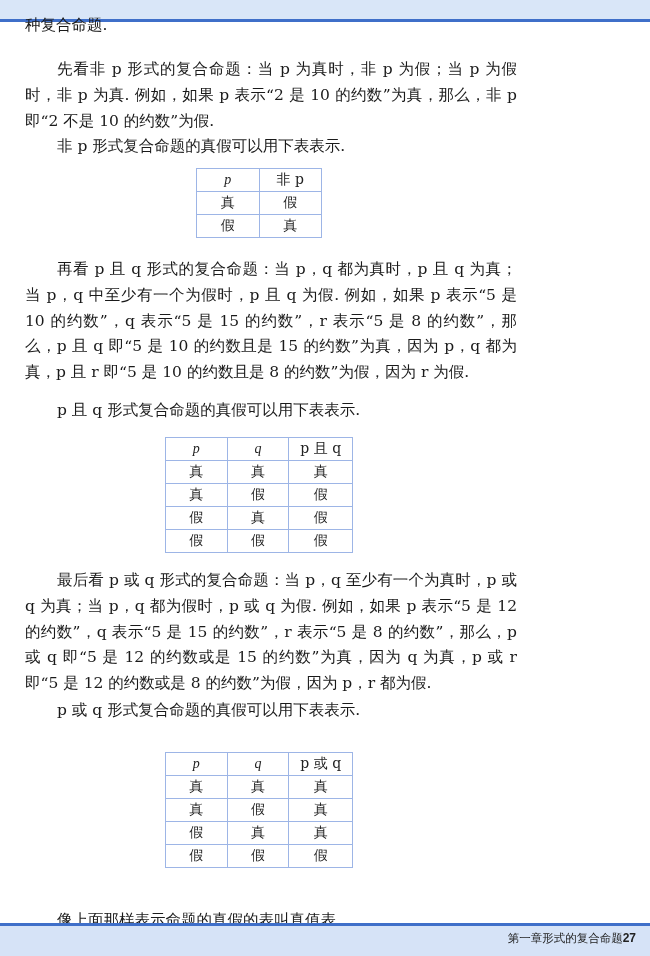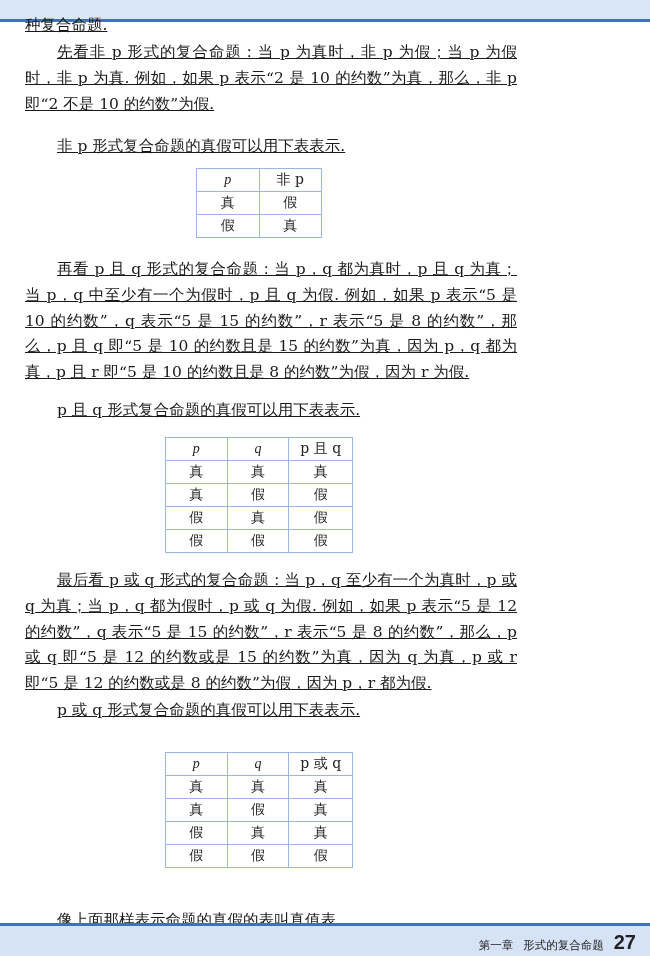--- a/index.html
+++ b/index.html
@@ -6,25 +6,25 @@
   body {
     width:650px; height:956px; position:relative; overflow:hidden;
     background:#ffffff;
     font-family: "DejaVu Serif", "Liberation Serif", serif;
     color:#1a1a1a;
   }
   .top-band { position:absolute; left:0; top:0; width:650px; height:19px; background:#d9e6f8; }
   .top-rule { position:absolute; left:0; top:19px; width:650px; height:3px; background:#3f6fc9; }
   .bottom-rule { position:absolute; left:0; top:923px; width:650px; height:3px; background:#3f6fc9; }
   .bottom-band { position:absolute; left:0; top:926px; width:650px; height:30px; background:#d6e3f7; }
-  .footer { position:absolute; right:14px; top:931px; font-family:"DejaVu Sans","Liberation Sans",sans-serif; font-size:11.5px; color:#222; display:flex; align-items:baseline; gap:10px; }
-  .footer .pno { font-size:20px; font-weight:bold; font-family:"Liberation Sans", sans-serif; }
+  .footer { position:absolute; right:14px; top:931px; font-family:"DejaVu Sans","Liberation Sans",sans-serif; font-size:11.5px; color:#222; display:flex; align-items:baseline; }
+  .footer .pno { font-size:12px; font-weight:bold; font-family:"Liberation Sans", sans-serif; }
 
   .block { position:absolute; left:25px; width:492px; font-size:15.5px; line-height:25.8px; text-align:justify; }
-  .block p { margin:0;text-decoration:underline; }
+  .block p { margin:0; }
   .indent { text-indent:32px; }
   .var { font-style:italic; font-family:"Liberation Serif", serif; }
 
   table.tt {
     position:absolute; border-collapse:collapse;
     font-size:14px; color:#222;
   }
   table.tt td {
     border:1px solid #9db5e6; text-align:center; height:22px; padding:0;
   }
@@ -33,21 +33,21 @@
 </head>
 <body>
 
 <div class="top-band"></div>
 <div class="top-rule"></div>
 
 <div class="block" style="top:13px;">
   <p>种复合命题.</p>
 </div>
 
-<div class="block" style="top:40px;">
+<div class="block" style="top:57px;">
   <p class="indent">先看非 p 形式的复合命题：当 p 为真时，非 p 为假；当 p 为假时，非 p 为真. 例如，如果 p 表示“2 是 10 的约数”为真，那么，非 p 即“2 不是 10 的约数”为假.</p>
 </div>
 
 <div class="block" style="top:134px;">
   <p class="indent">非 p 形式复合命题的真假可以用下表表示.</p>
 </div>
 
 <table class="tt" style="left:196px; top:168px; width:126px;">
   <tbody>
       <tr>

